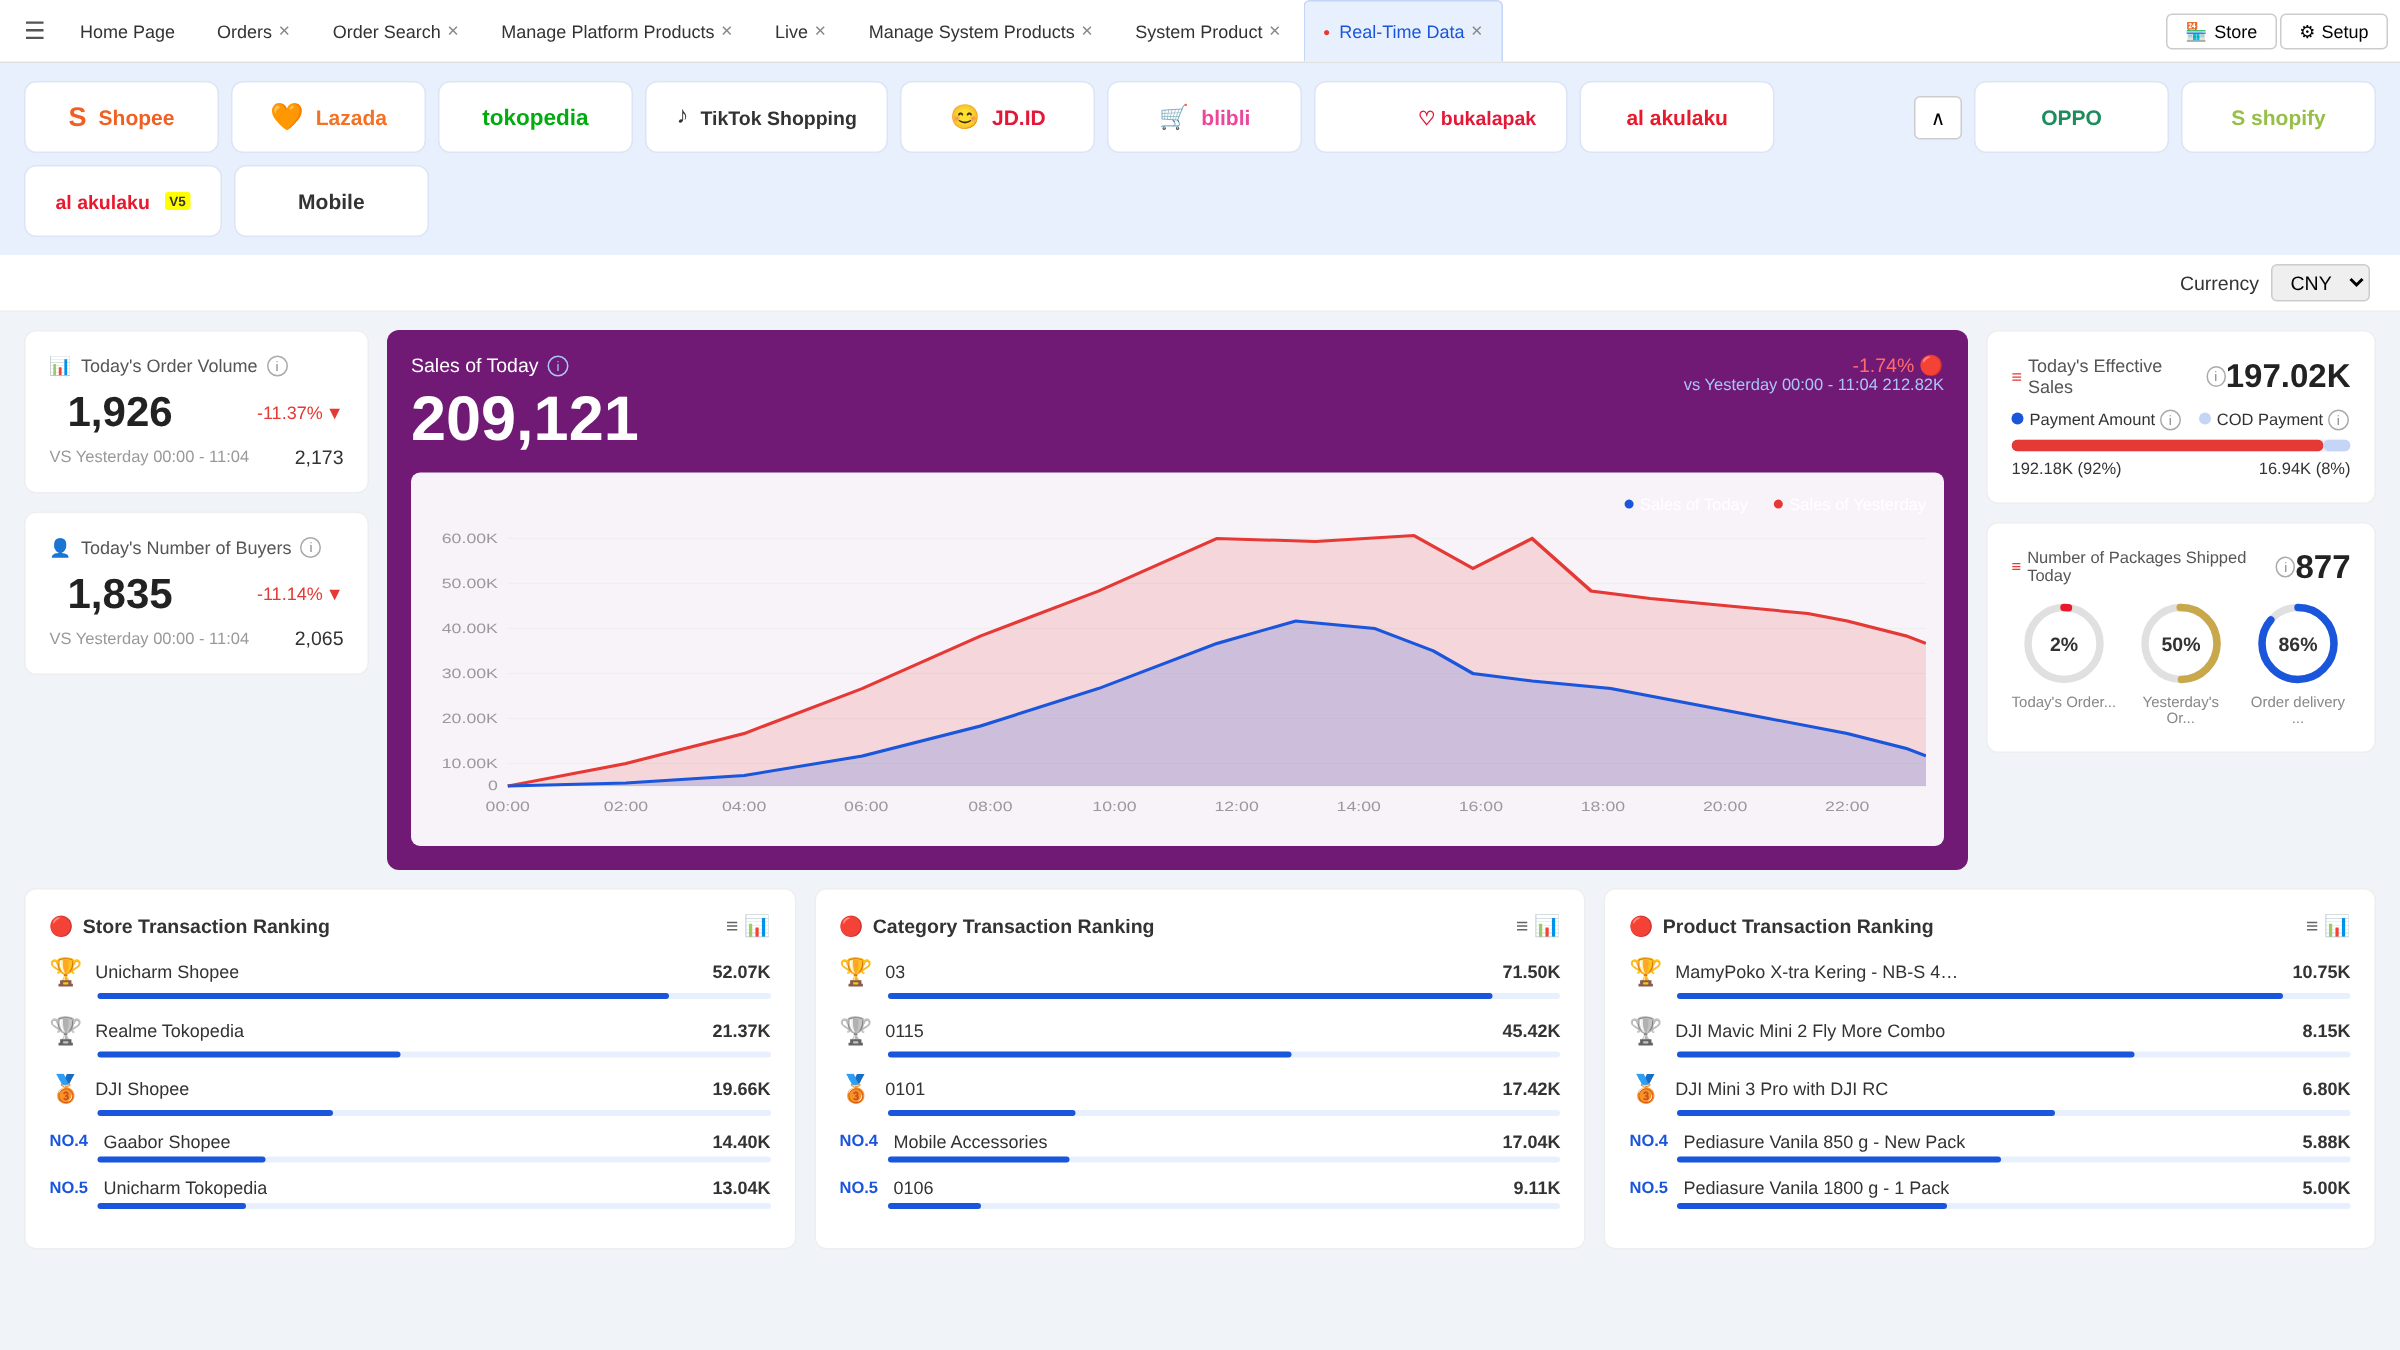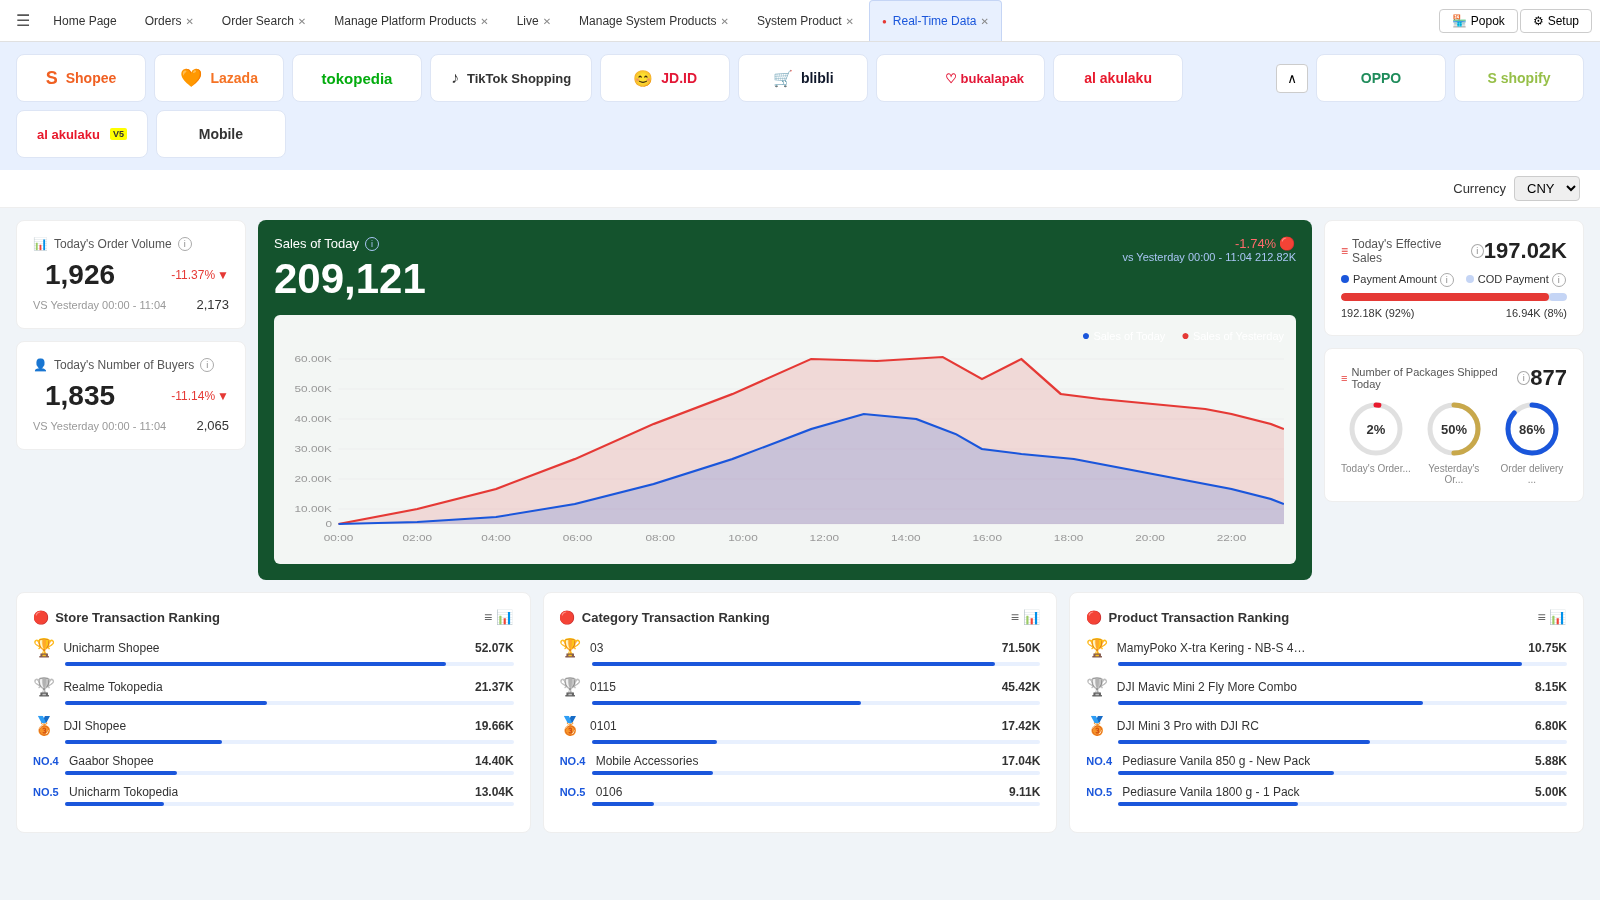--- a/index.html
+++ b/index.html
@@ -31,21 +31,21 @@
     .stat-card { background: #fff; border-radius: 8px; padding: 16px; border: 1px solid #eee; }
     .stat-card-header { display: flex; align-items: center; gap: 6px; font-size: 12px; color: #555; margin-bottom: 8px; }
     .stat-value { font-size: 28px; font-weight: 700; color: #222; margin-left: 12px; }
     .stat-change { font-size: 12px; color: #e53935; display: flex; align-items: center; gap: 2px; }
     .stat-row { display: flex; justify-content: space-between; align-items: center; margin-top: 6px; }
     .stat-vs-val { font-size: 13px; color: #333; }
     .stat-vs-row { display: flex; justify-content: space-between; align-items: center; margin-top: 6px; font-size: 11px; color: #999; }
 
     
     .center-col { flex: 1; }
-    .sales-card { background: #14532d; border-radius: 8px; padding: 16px; color: #fff; }
+    .sales-card { background: #701a75; border-radius: 8px; padding: 16px; color: #fff; }
     .sales-header { display: flex; align-items: center; gap: 6px; font-size: 13px; margin-bottom: 4px; }
     .sales-main { font-size: 42px; font-weight: 800; margin-bottom: 4px; }
     .sales-change { font-size: 13px; color: #ff6b6b; text-align: right; }
     .sales-vs { font-size: 11px; color: #aac6f5; text-align: right; }
     .sales-top-row { display: flex; justify-content: space-between; align-items: flex-start; margin-bottom: 8px; }
     .chart-area { background: rgba(255,255,255,0.95); border-radius: 6px; padding: 12px; margin-top: 8px; }
 
     
     .right-col { width: 260px; flex-shrink: 0; display: flex; flex-direction: column; gap: 12px; }
     .right-card { background: #fff; border-radius: 8px; padding: 16px; border: 1px solid #eee; }
@@ -114,21 +114,21 @@
     <span class="close">✕</span>
   </div>
   <div class="nav-tab active" style="background:#e8f0fe;border-color:#c5d5f5;">
     <span style="color:#e53935;font-size:8px;margin-right:2px;">●</span>
     <span>Real-Time Data</span>
     <span class="close">✕</span>
   </div>
   <div class="nav-spacer"></div>
   <button class="nav-btn">
     <span>🏪</span>
-    <span>Popok</span>
+    <span>Store</span>
   </button>
   <button class="nav-btn">
     <span>⚙</span>
     <span>Setup</span>
   </button>
 </div>
 
 <div class="platform-section">
 
   <div class="platform-card">
@@ -145,21 +145,21 @@
   <div class="platform-card">
     <span style="font-size:16px;">♪</span>
     <span style="font-weight:700;font-size:13px;">TikTok Shopping</span>
   </div>
   <div class="platform-card">
     <span style="color:#e31837;font-size:16px;">😊</span>
     <span style="color:#e31837;font-weight:700;font-size:14px;">JD.ID</span>
   </div>
   <div class="platform-card">
     <span style="color:#0095da;font-size:16px;">🛒</span>
-    <span style="color:#0f172a;font-weight:700;font-size:14px;">blibli</span>
+    <span style="color:#ec4899;font-weight:700;font-size:14px;">blibli</span>
   </div>
   <div class="platform-card">
     <span style="color:#e31837;font-size:13px;font-weight:700;margin-left:48px;">♡ bukalapak</span>
   </div>
   <div class="platform-card">
     <span style="color:#e8192c;font-weight:700;font-size:14px;">al akulaku</span>
   </div>
   <button class="collapse-btn" style="border:1px solid #ccc;background:#fff;border-radius:4px;padding:6px 10px;cursor:pointer;">∧</button>
 
   <div class="platform-card">

